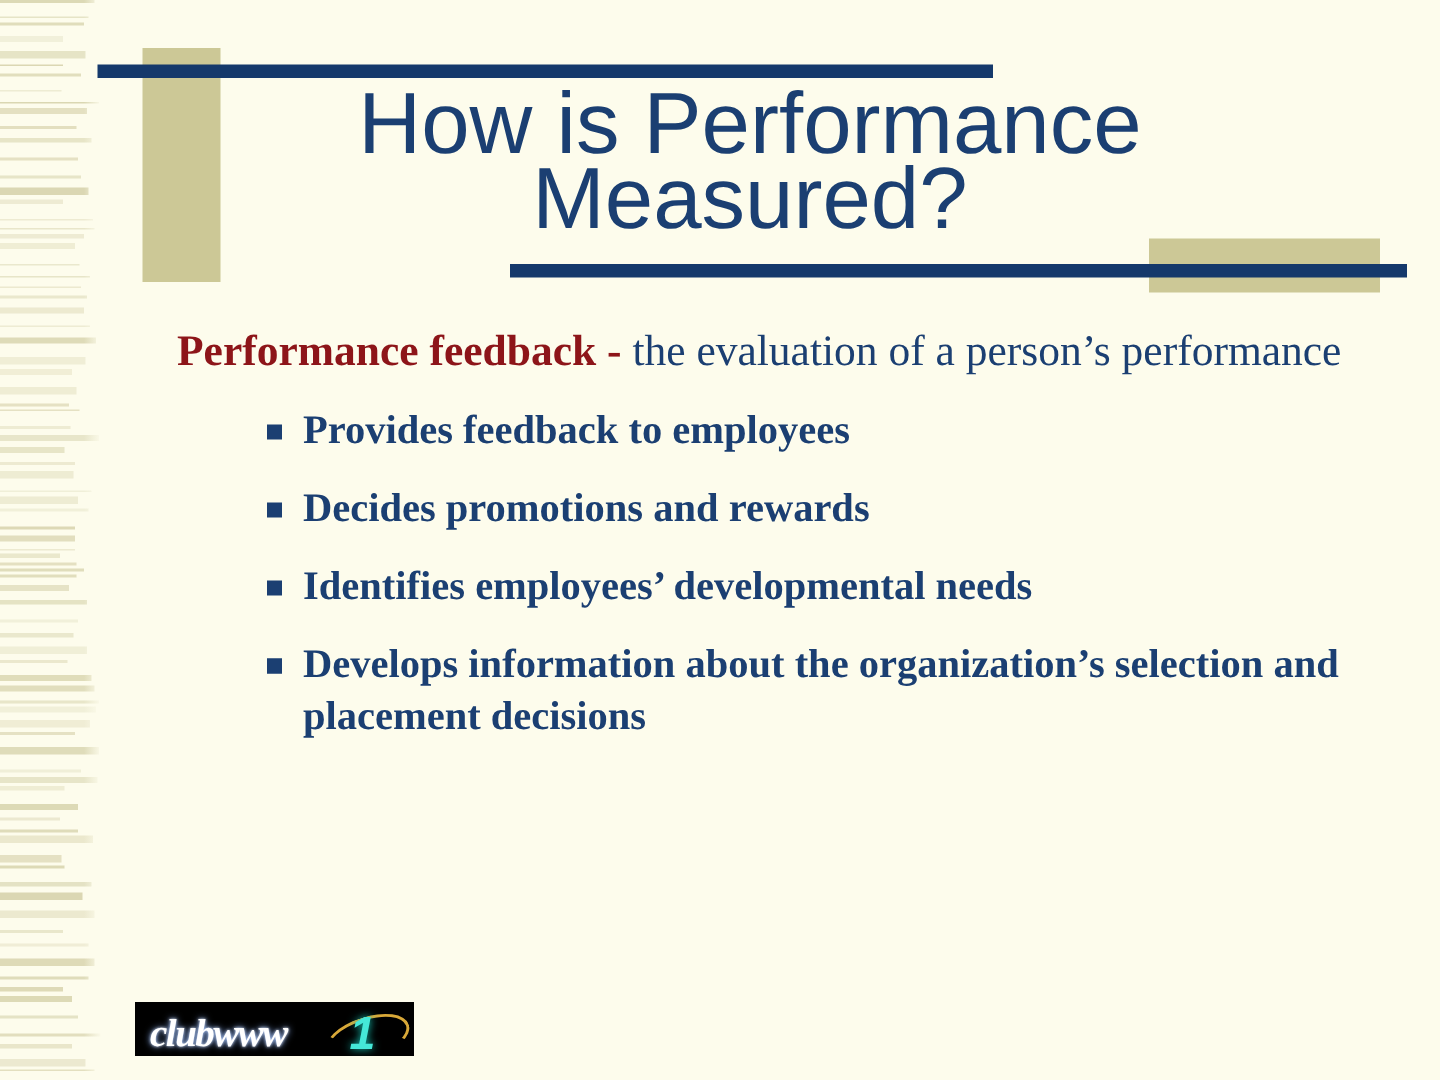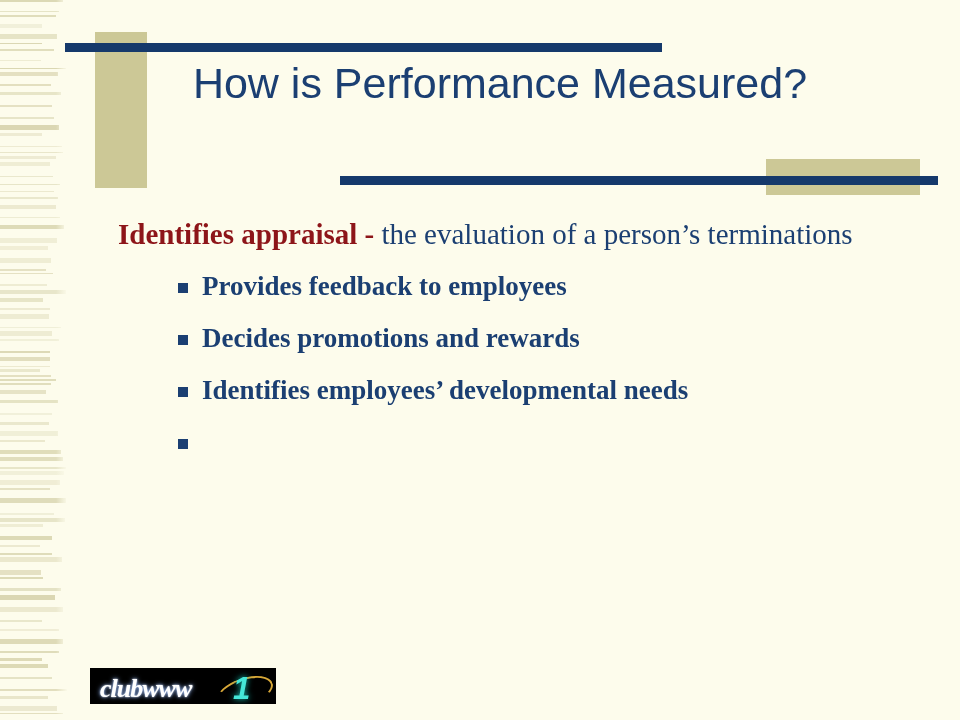--- a/index.html
+++ b/index.html
@@ -46,21 +46,21 @@
   }
 
   
   #title {
     position: absolute;
     left: 150px;
     top: 58px;
     width: 700px;
     text-align: center;
     font-family: "Liberation Sans", sans-serif;
-    font-size: 43px;
+    font-size: 58px;
     line-height: 50px;
     color: #1b3f72;
     letter-spacing: 0px;
   }
 
   
   #body-block {
     position: absolute;
     left: 118px;
     top: 216px;
@@ -253,40 +253,41 @@
   <div class="tan-block" style="left:766px; top:159px; width:154px; height:36px;"></div>
 
   <div class="navy-bar" style="left:65px; top:43px; width:597px; height:9px;"></div>
 
   <div class="navy-bar" style="left:340px; top:176px; width:598px; height:9px;"></div>
 
   <div id="title">How is Performance Measured?</div>
 
   <div id="body-block">
 
-    <p id="lead-para"><span class="hang"><span class="lead-term">Identifies appraisal - </span><span class="lead-rest">the evaluation of a person’s terminations</span></span></p>
+    <p id="lead-para"><span class="hang"><span class="lead-term">Performance feedback - </span><span class="lead-rest">the evaluation of a person’s performance</span></span></p>
 
     <ul id="bullets">
       <li>
         <span class="marker"></span>
         <span class="btext">Provides feedback to employees</span>
       </li>
       <li>
         <span class="marker"></span>
         <span class="btext">Decides promotions and rewards</span>
       </li>
       <li>
         <span class="marker"></span>
         <span class="btext">Identifies employees’ developmental needs</span>
       </li>
       <li>
         <span class="marker"></span>
       </li>
       <li>
         <span class="marker"></span>
+        <span class="btext">Develops information about the organization’s selection and placement decisions</span>
       </li>
     </ul>
   </div>
 
   <div id="logo">
     <span class="logo-swoosh"></span>
     <span class="logo-text">clubwww</span>
     <span class="logo-one">1</span>
   </div>
 

